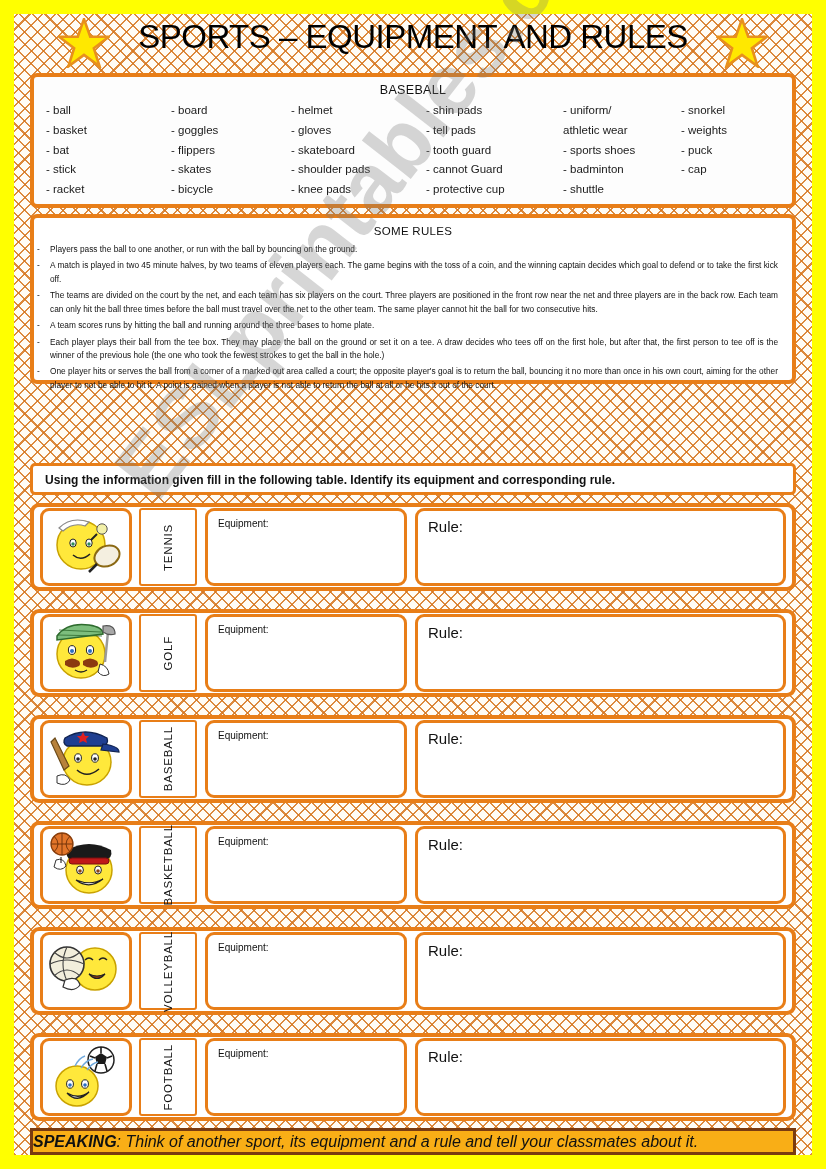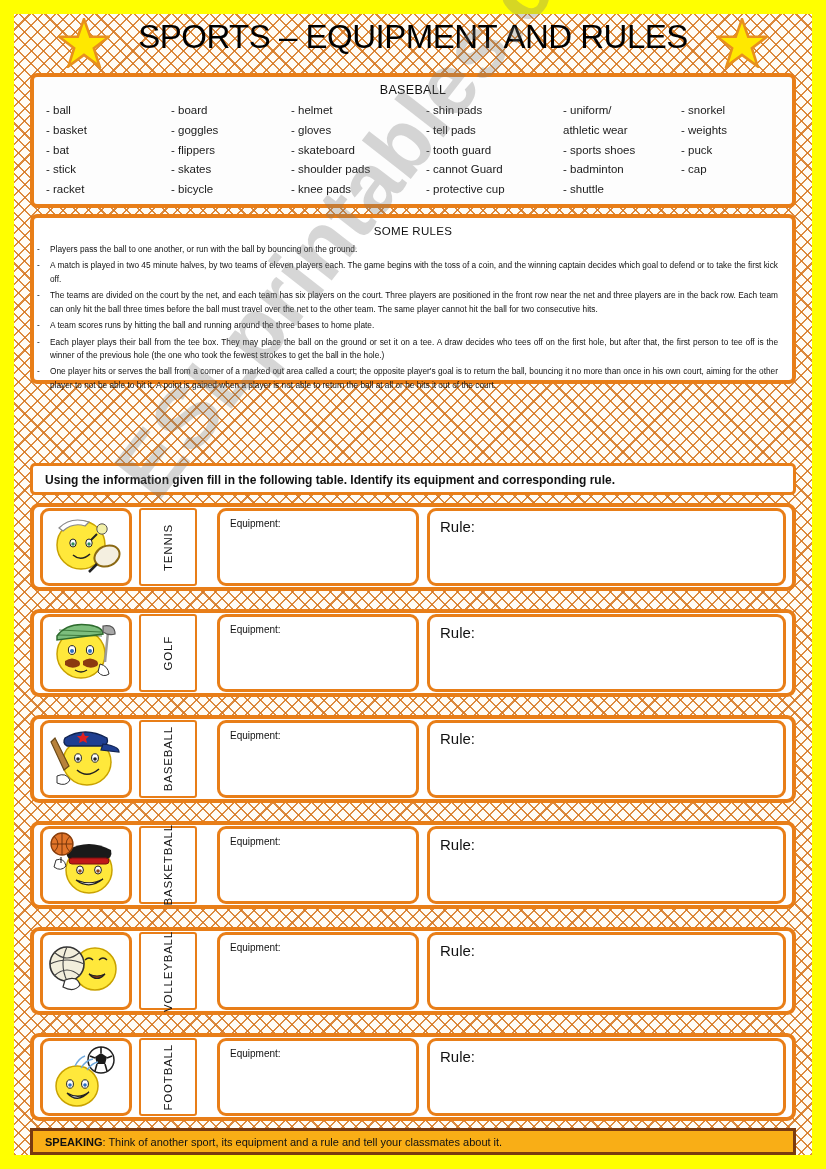--- a/index.html
+++ b/index.html
@@ -153,21 +153,21 @@
     transform:rotate(180deg);
     font-size:11.5px;
     letter-spacing:.8px;
     color:#111;
     white-space:nowrap;
   }
   .cell-equipment{
     flex:0 0 202px;
     border:3px solid #E87E18;
     border-radius:9px;
-    margin-left:20px;
+    margin-left:8px;
     padding:7px 0 0 10px;
     font-size:10px;
     color:#111;
   }
   .cell-rule{
     flex:1 1 auto;
     border:3px solid #E87E18;
     border-radius:9px;
     margin-left:8px;
     margin-right:2px;
@@ -179,23 +179,24 @@
   
   #speaking-panel{
     position:absolute;
     left:16px; top:1114px; width:766px; height:27px;
     border:3px solid #7A3B10;
     background:#F9AE16;
     box-sizing:border-box;
     display:flex;align-items:center;
   }
   .speaking-text{
-    font-size:11px;
-    color:#111;
-    padding-left:12px;
+    font-size:16px;
+    color:#111;
+    padding-left:0;
+    font-style:italic;
   }
   .speaking-text b{font-weight:bold;}
 
   
   .watermark{
     position:absolute;
     left:0;top:0;width:826px;height:1169px;
     pointer-events:none;
     overflow:hidden;
   }

